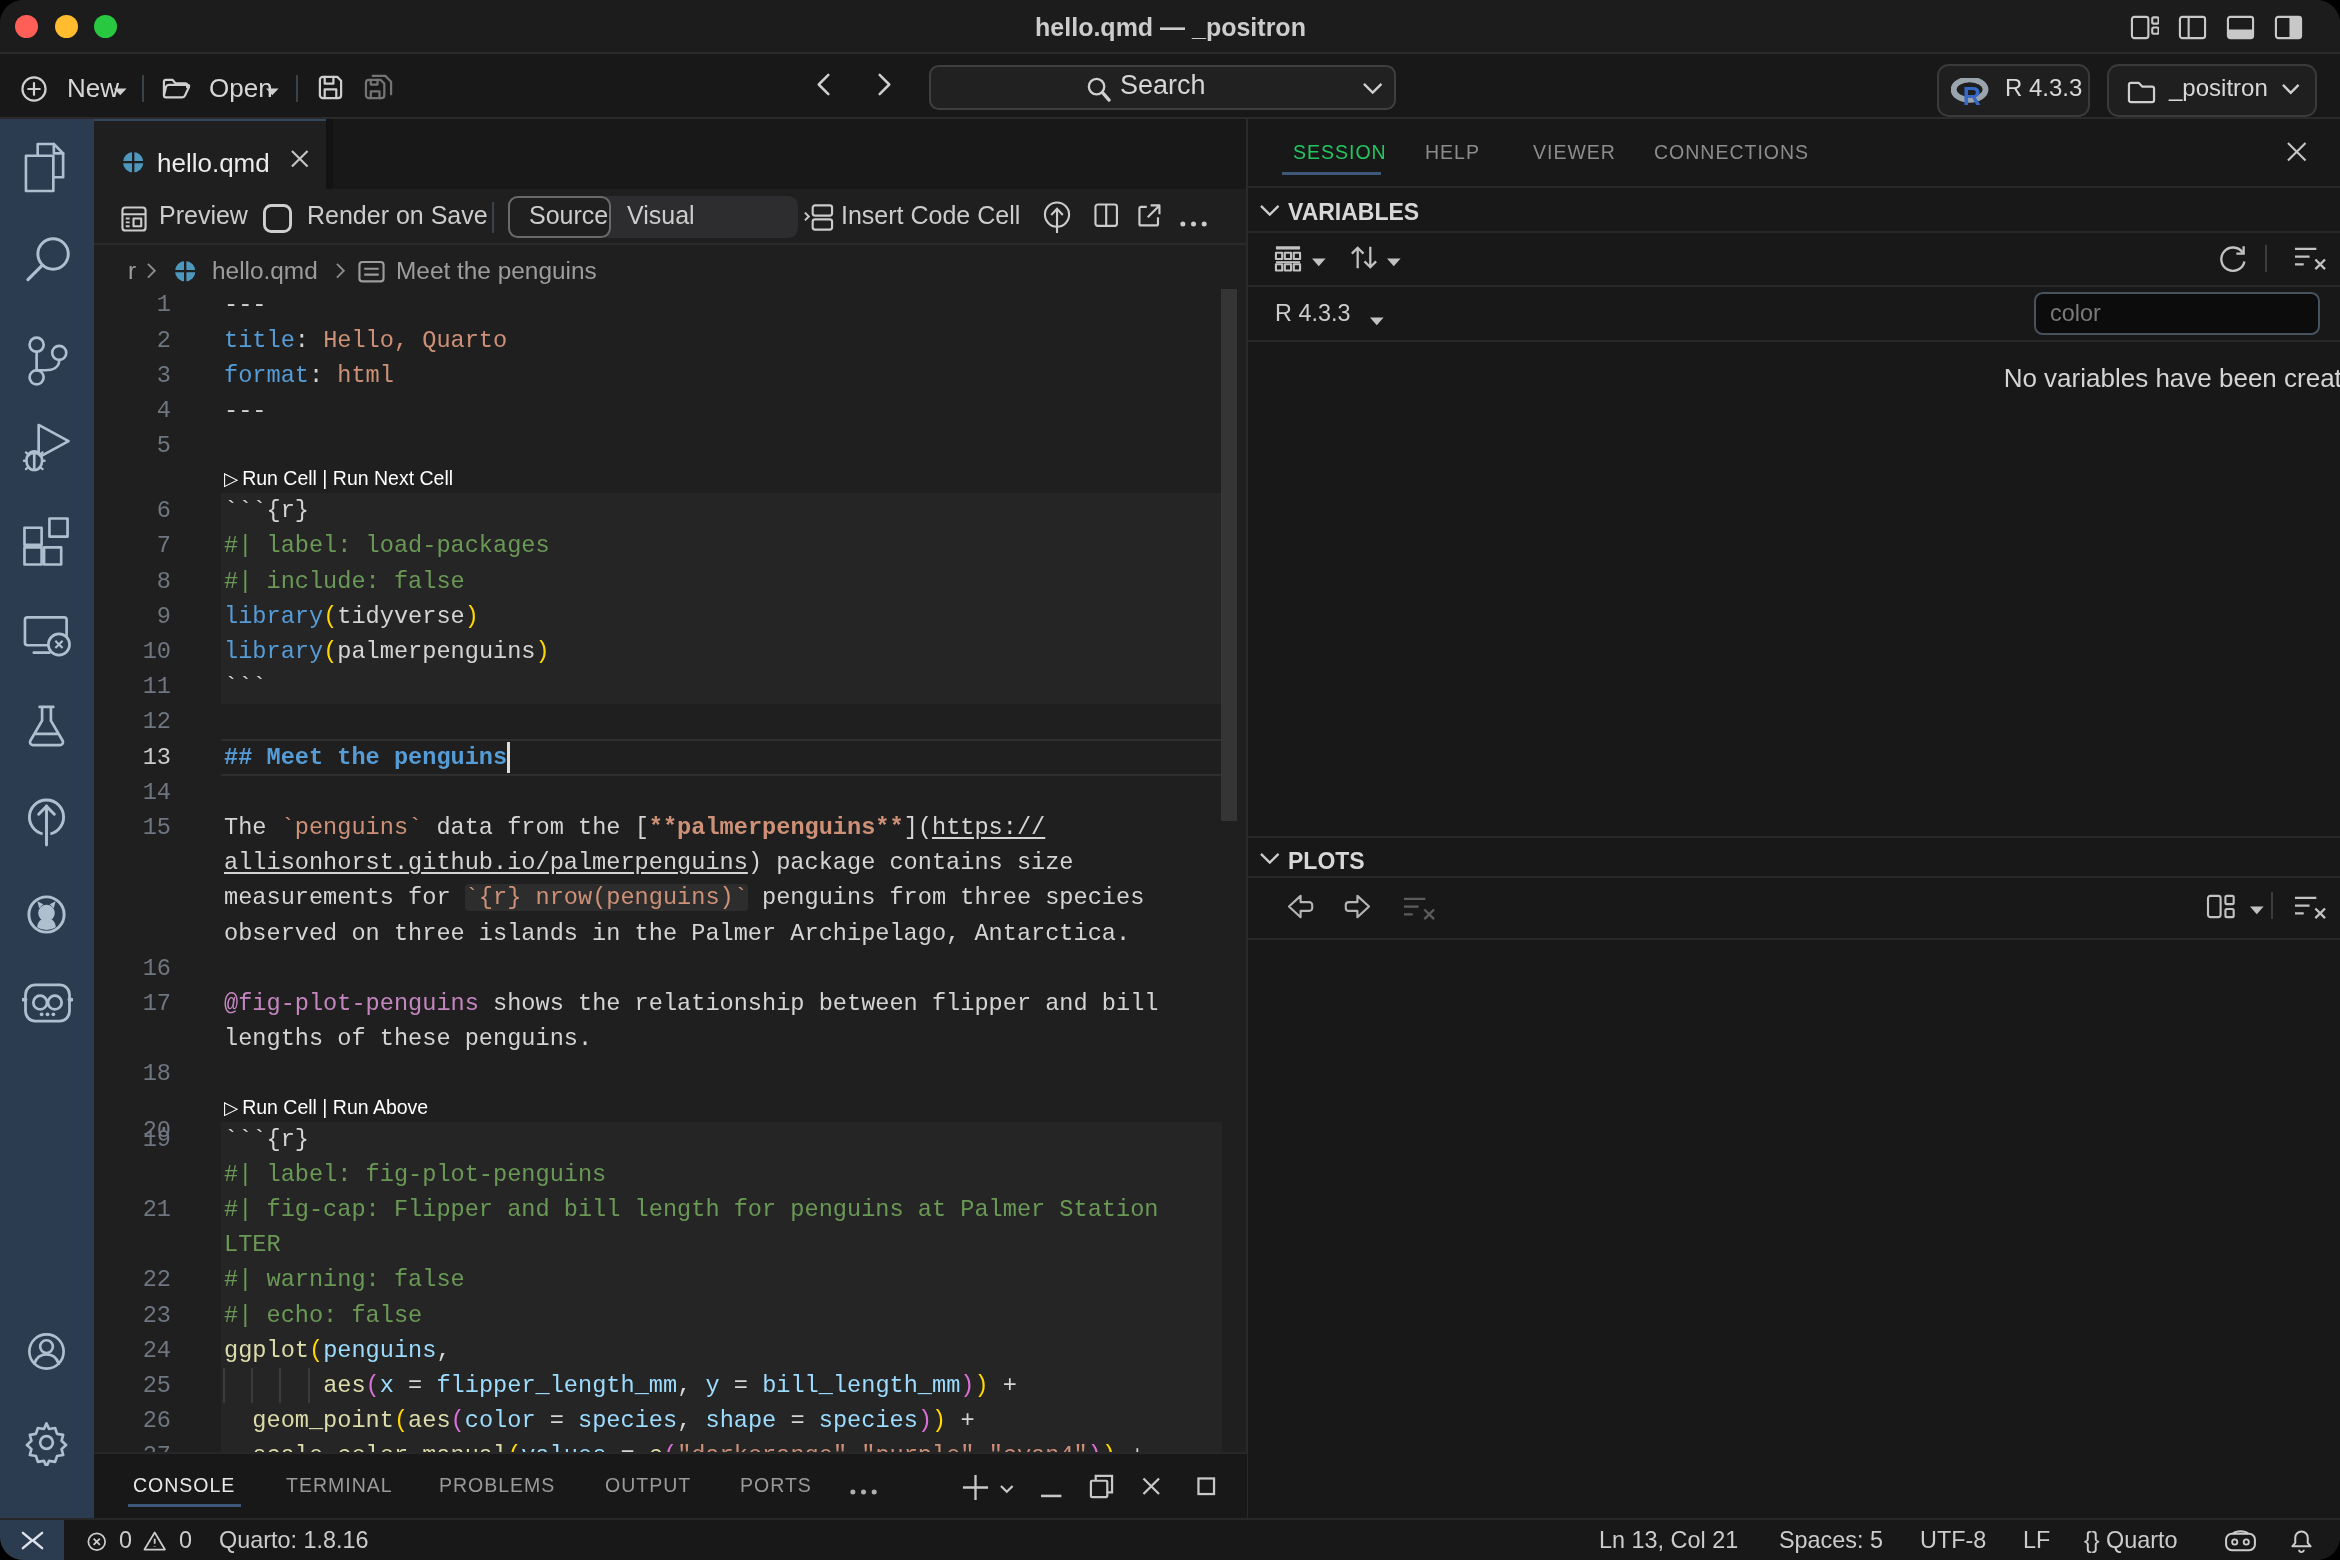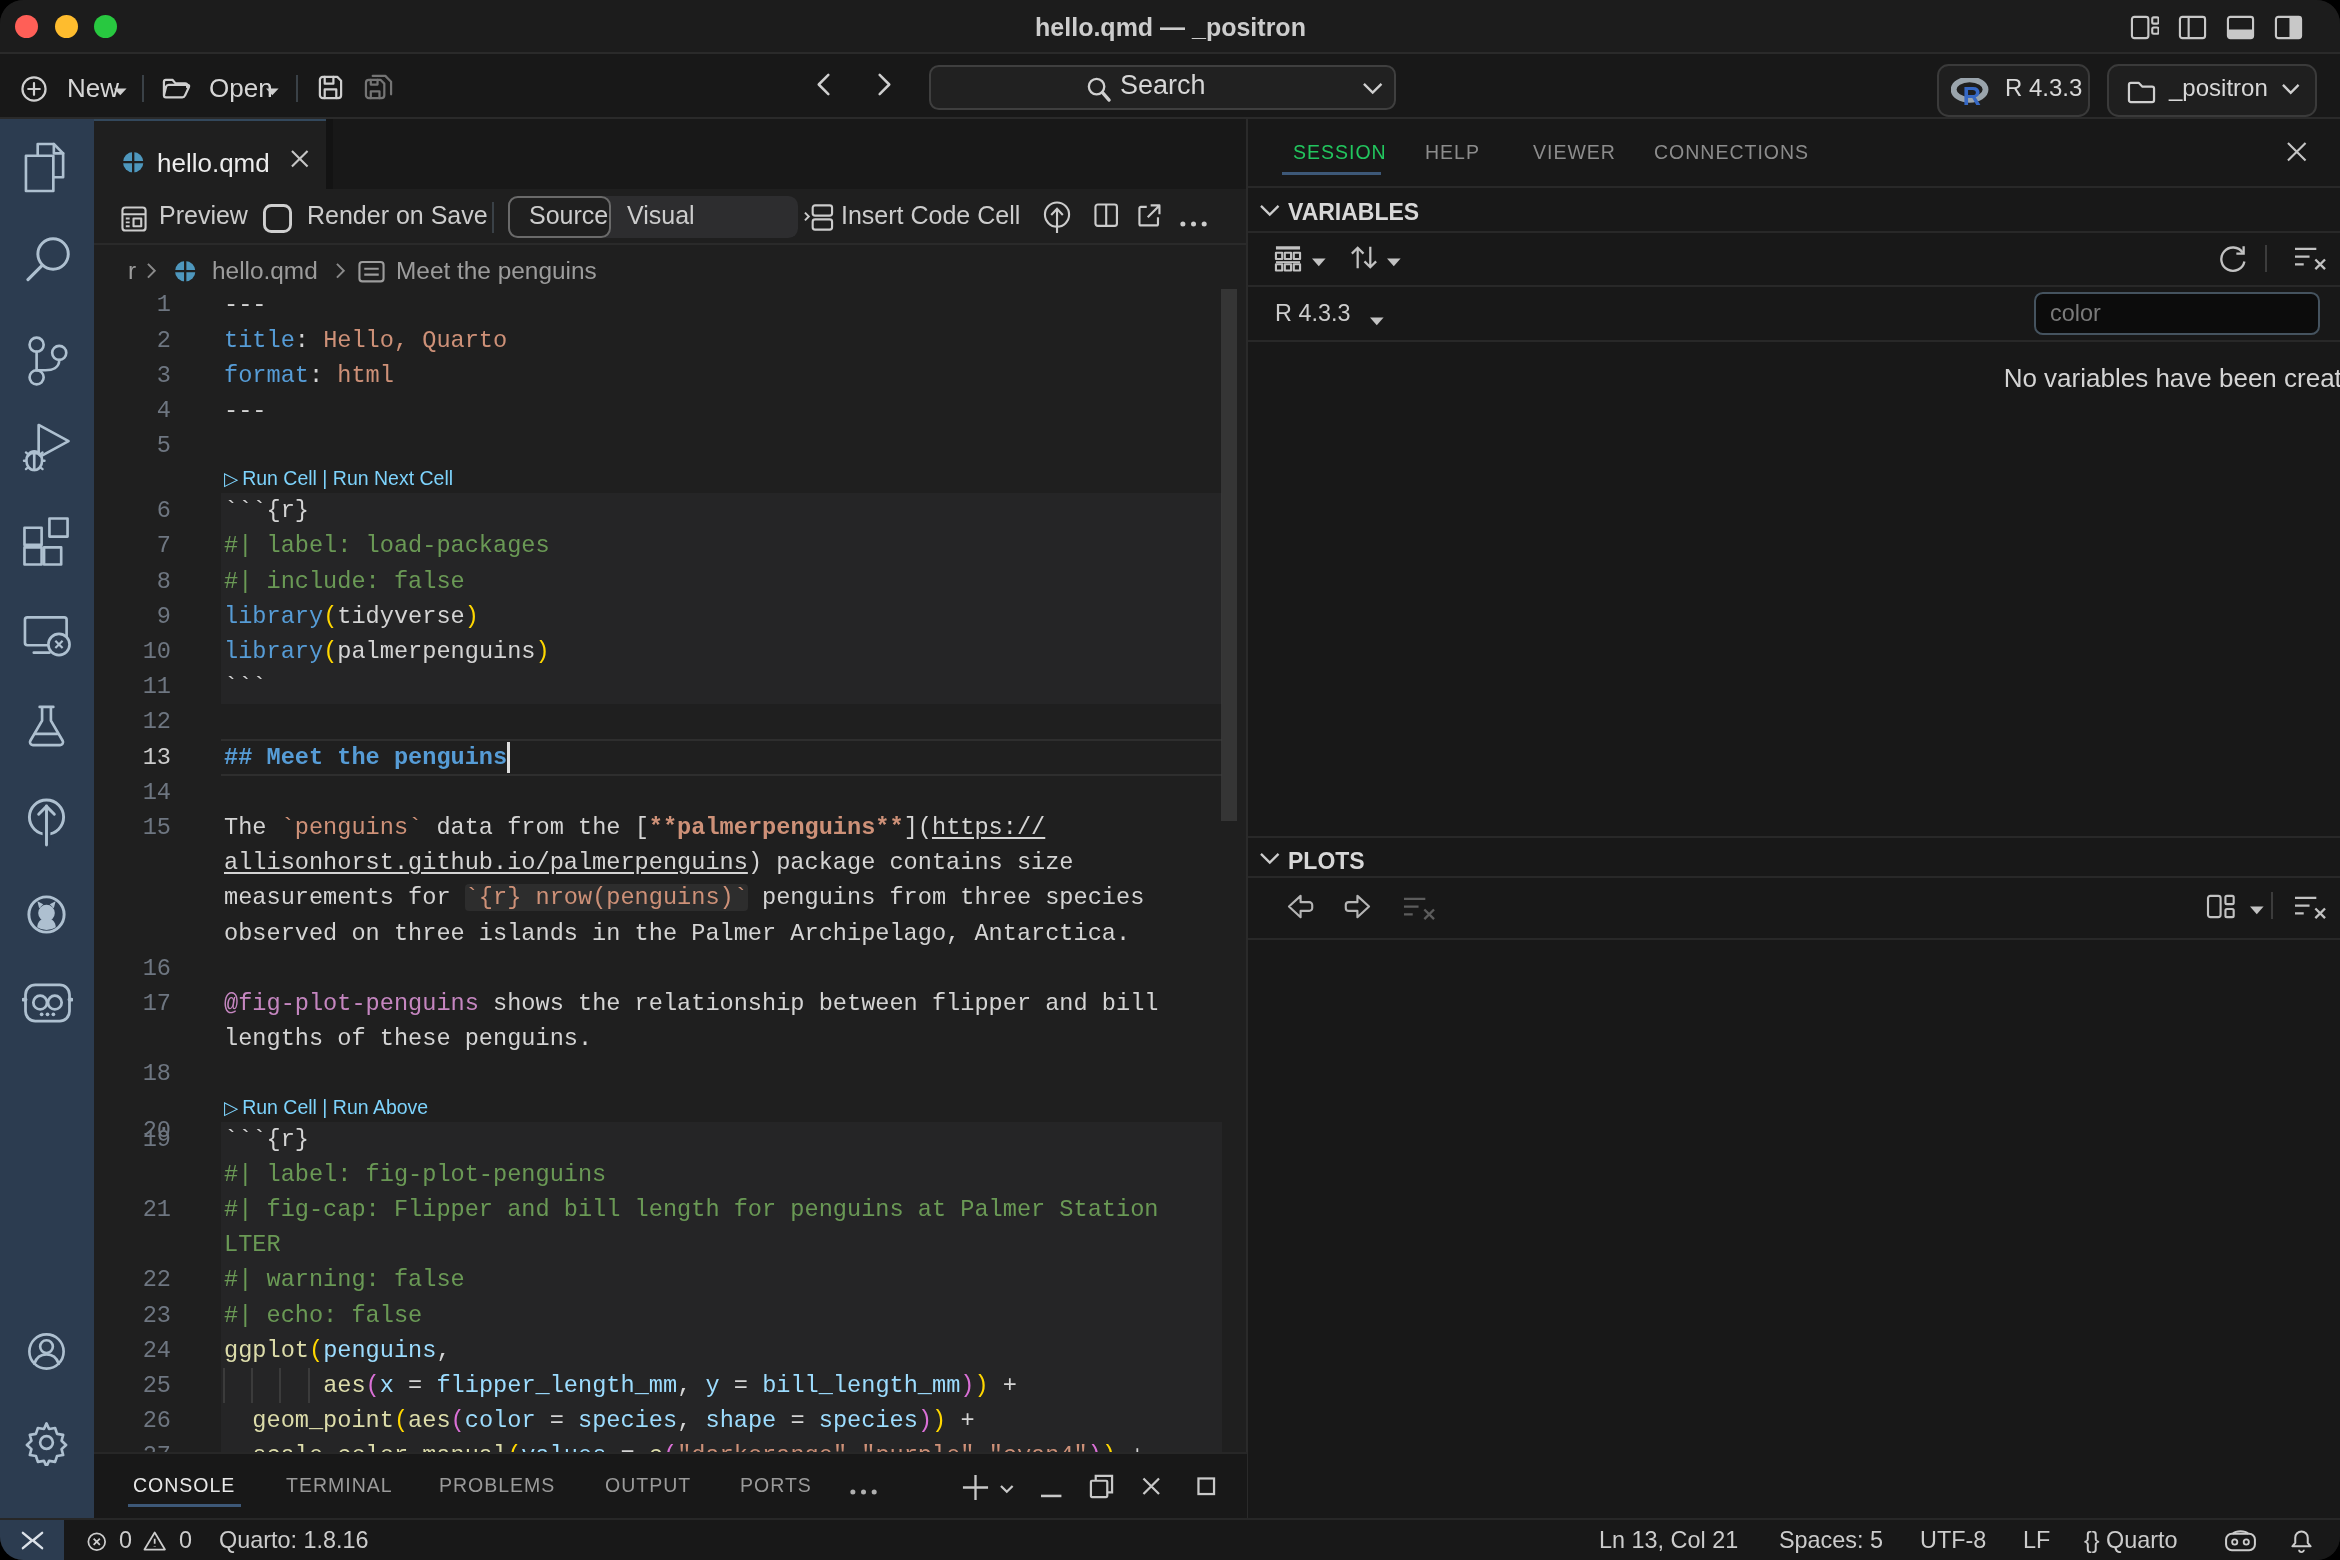--- a/index.html
+++ b/index.html
@@ -19,21 +19,21 @@
 #tab1 { position:absolute; left:0; top:0; width:232px; height:70px; background:#1f1f1f; border-top:2.9px solid #33485c; }
 #tabgap { position:absolute; left:232px; top:0; width:6.8px; height:70px; background:#131313; }
 #tab1 .lbl { position:absolute; left:63px; top:0; height:70px; line-height:84px; color:#ececec; font-size:26px; }
 #edbar { position:absolute; left:94px; top:189px; width:1153px; height:56px; background:#1f1f1f; border-bottom:2px solid #2a2a2a; }
 .ebtxt { color:#cccccc; font-size:25px; }
 #crumbs { position:absolute; left:94px; top:245px; width:1153px; height:44px; background:#1f1f1f; color:#9c9c9c; font-size:24.4px; }
 #editor { position:absolute; left:94px; top:289px; width:1153px; height:1163px; background:#1f1f1f; overflow:hidden; }
 #editor-inner { position:absolute; left:-94px; top:-289px; width:2341px; height:1560px; }
 .cellbg { position:absolute; left:221px; width:1001px; background:#252526; }
 .crow { position:absolute; left:224px; white-space:pre; font-family:"Liberation Mono", monospace; font-size:23.6px; color:#d4d4d4; }
-.lensrow { position:absolute; left:224px; white-space:pre; color:#7dd3fc; font-size:19.5px; }
+.lensrow { position:absolute; left:224px; white-space:pre; color:#ffffff; font-size:19.5px; }
 .lens { font-size:18.5px; margin-right:3.9px; }
 .lnum { position:absolute; left:93px; width:78px; text-align:right; font-family:"Liberation Mono", monospace; font-size:23.6px; color:#6e7681; }
 .lnum.cur { color:#cccccc; }
 .icode { background:#2d2d2d; border-radius:3.9px; }
 .curline { position:absolute; left:221px; width:1001px; border-top:2px solid #2e2e2e; border-bottom:2px solid #2e2e2e; }
 .cursor { position:absolute; width:2.9px; background:#dddddd; }
 .iguide { position:absolute; width:2px; background:#3b3b3b; }
 #vscroll { position:absolute; left:1221px; top:289px; width:15.6px; height:532px; background:#3d3d3d; opacity:.75; }
 #rpanel { position:absolute; left:1248px; top:119px; width:1092px; height:1399px; background:#181818; }
 .rp-tab { position:absolute; top:21.5px; font-size:19.5px; letter-spacing:1px; color:#8c8c8c; }

